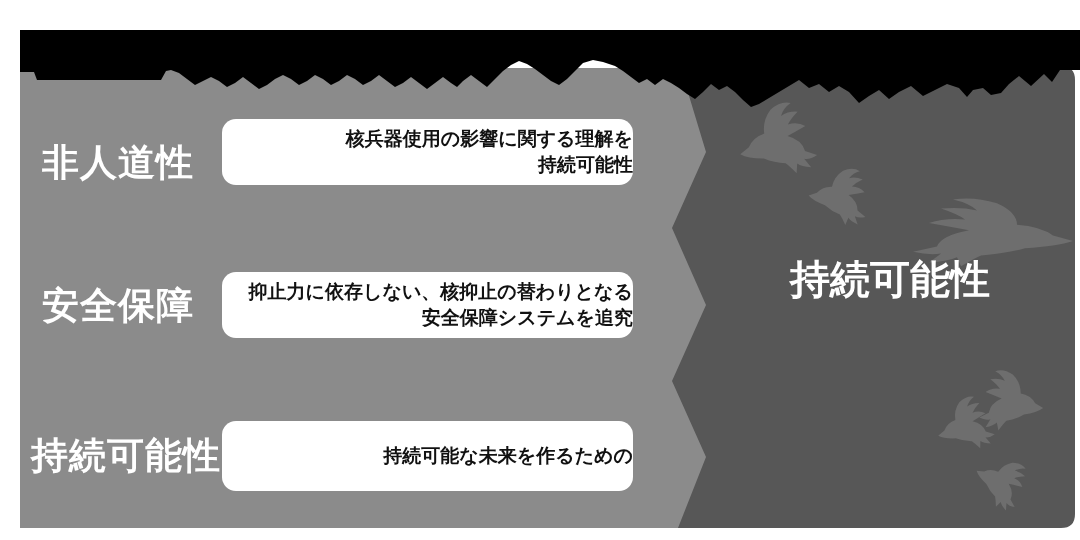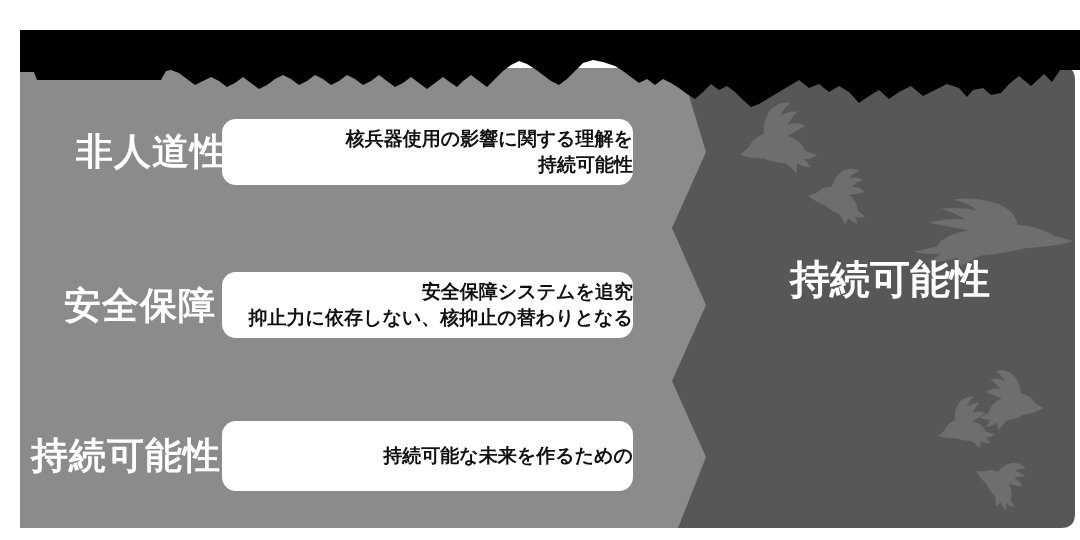--- a/index.html
+++ b/index.html
@@ -60,30 +60,30 @@
              L769 98 L759 104 L751 107 L743 100 L735 92 L727 86 L719 90 L711 84 L703 92 L695 99
              L687 94 L679 88 L671 83 L663 79 L655 85 L647 79 L639 83 L631 77 L623 71 L615 66
              L603 62 L593 60 L583 63 L575 71 L567 79 L559 85 L551 81 L543 75 L535 69 L527 64
              L519 61 L511 65 L503 71 L495 79 L487 87 L479 81 L471 75 L463 81 L457 87 L451 83
              L443 77 L435 83 L427 89 L419 83 L411 77 L403 83 L395 87 L387 81 L379 75 L371 81
              L363 85 L355 79 L347 75 L339 81 L331 85 L323 79 L315 75 L307 81 L299 85 L291 79
              L283 75 L275 79 L267 85 L259 89 L251 83 L243 77 L235 83 L227 87 L219 81 L211 77
              L203 81 L195 85 L187 79 L179 73 L171 70 L166 71 L161 80 L37 80 L34 72 L20 72 Z" fill="#000000"></path>
   </svg>
 
-  <div class="row-label" style="top:133px;padding-left:34px;">非人道性</div>
+  <div class="row-label" style="top:144px;">非人道性</div>
   <div class="card" style="top:119px;height:66px;">
     <div class="line">核兵器使用の影響に関する理解を</div>
     <div class="line">持続可能性</div>
   </div>
 
-  <div class="row-label" style="top:287px;text-align:right;">安全保障</div>
+  <div class="row-label" style="top:287px;">安全保障</div>
   <div class="card" style="top:272px;height:66px;">
+    <div class="line">抑止力に依存しない、核抑止の替わりとなる</div>
     <div class="line">安全保障システムを追究</div>
-    <div class="line">抑止力に依存しない、核抑止の替わりとなる</div>
   </div>
 
   <div class="row-label" style="top:437px;padding-left:8px;">持続可能性</div>
   <div class="card" style="top:421px;height:70px;">
     <div class="line">持続可能な未来を作るための</div>
   </div>
 
   <div class="goal">
     <div>持続可能性</div>
   </div>

